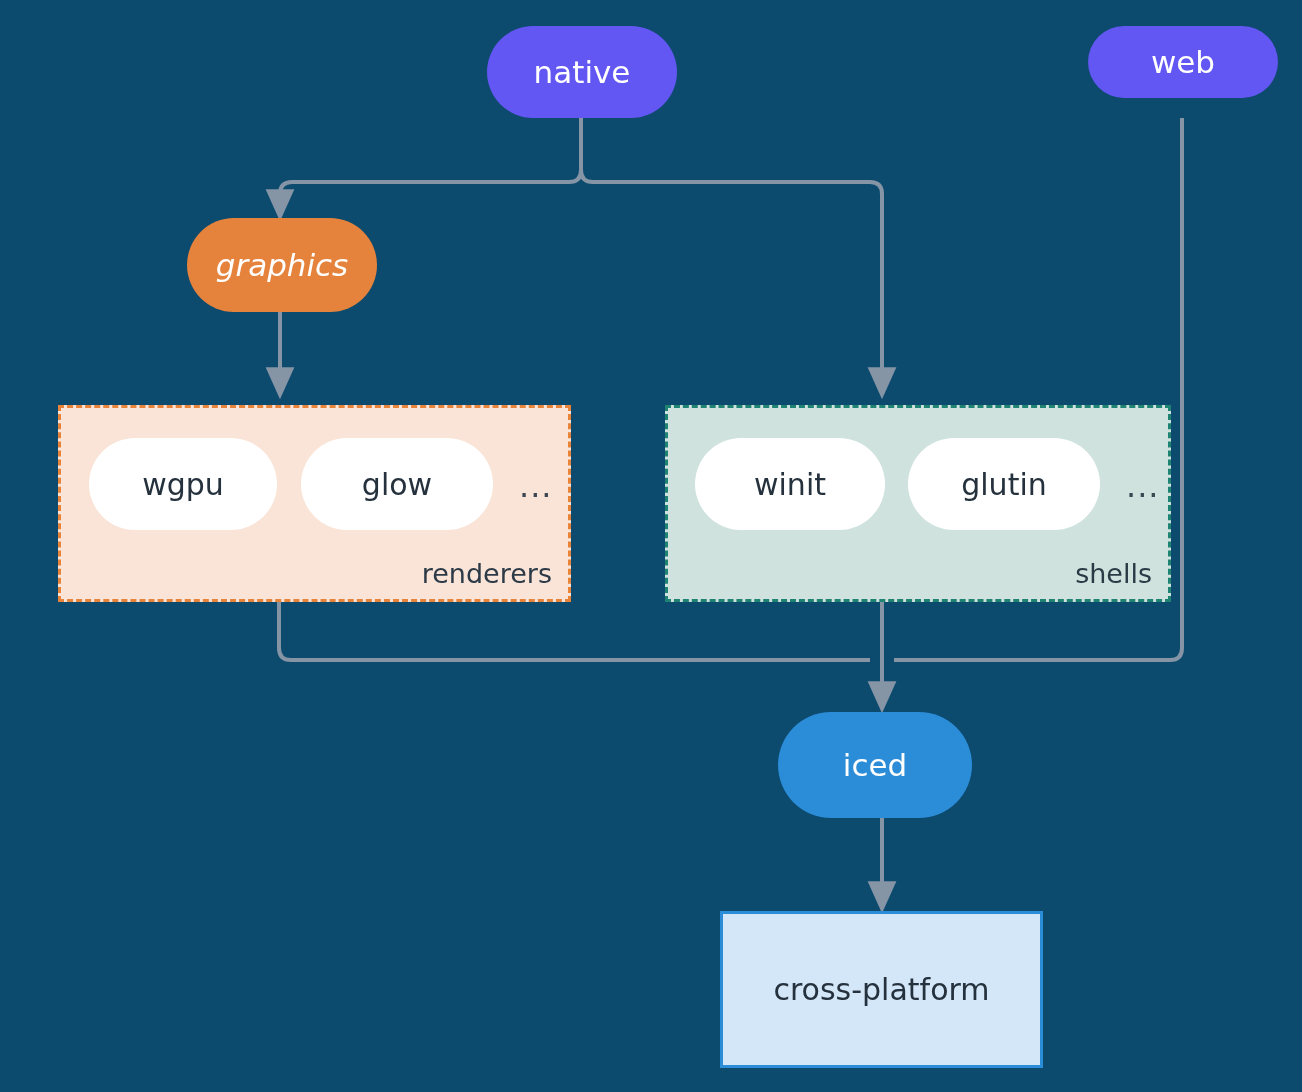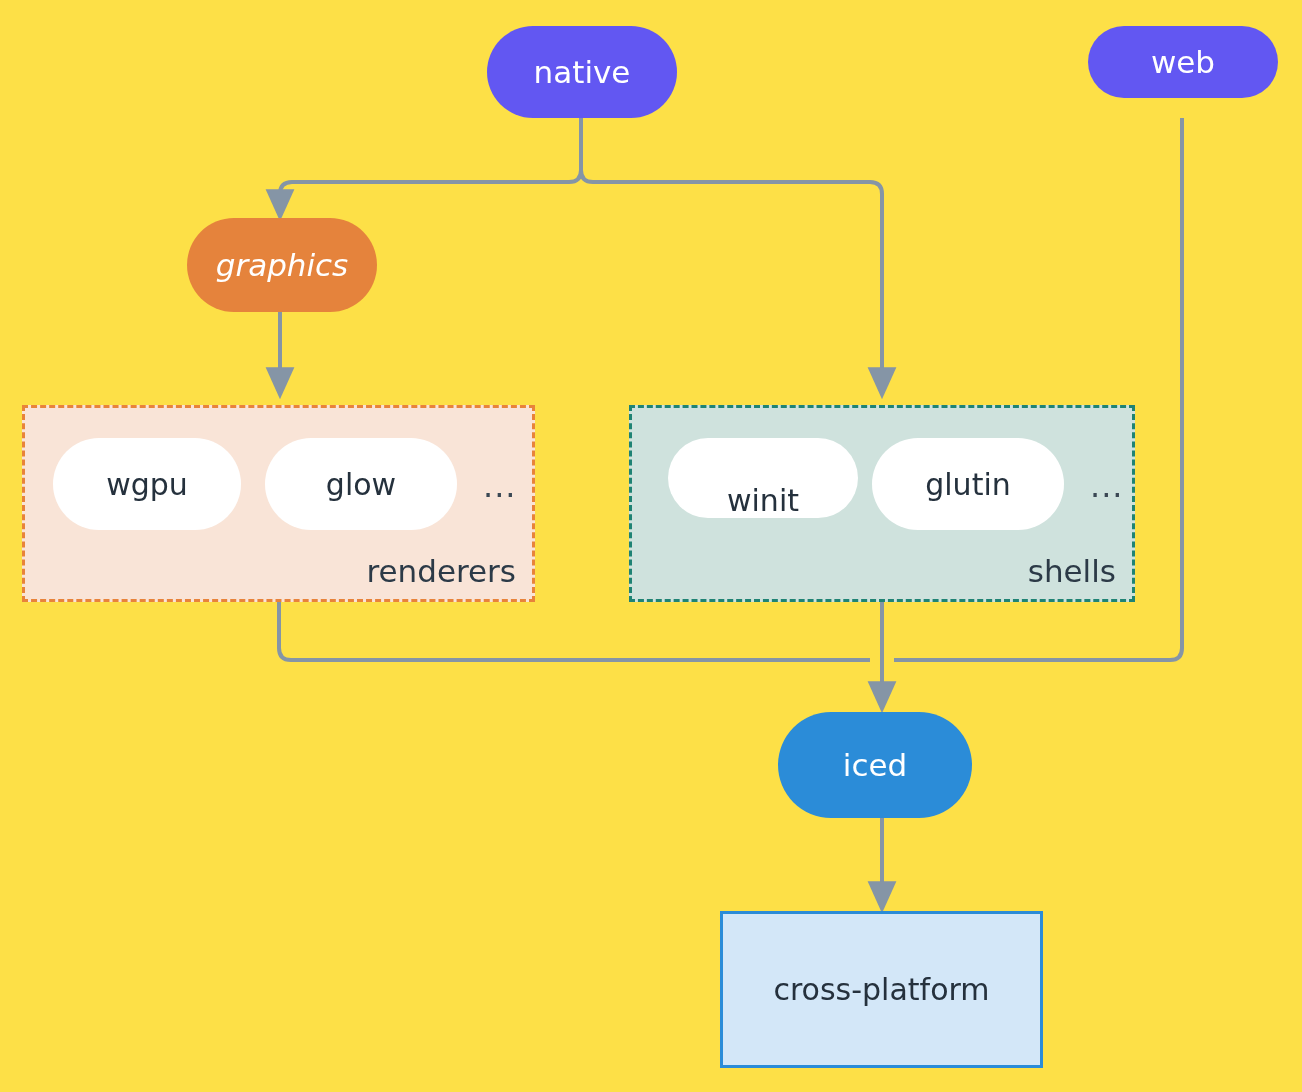--- a/index.html
+++ b/index.html
@@ -8,21 +8,21 @@
     padding: 0;
     background: #000000;
   }
   body {
     font-family: "DejaVu Sans", "Liberation Sans", sans-serif;
   }
   #diagram-root {
     position: relative;
     width: 1302px;
     height: 1092px;
-    background: #fde047;
+    background: #0c4a6e;
     overflow: hidden;
   }
   svg.edges {
     position: absolute;
     left: 0;
     top: 0;
     width: 1302px;
     height: 1092px;
     pointer-events: none;
   }
@@ -58,34 +58,35 @@
   
   .iced {
     background: #2b8cd8;
     color: #ffffff;
     font-size: 31px;
   }
   
   .group {
     position: absolute;
     box-sizing: border-box;
+    margin-left: 36px;
   }
   .group-renderers {
     background: #f9e4d7;
     border: 3px dashed #e8833a;
   }
   .group-shells {
     background: #cfe2dd;
     border: 3px dashed #1f8374;
   }
   .group-caption {
     position: absolute;
     right: 16px;
     bottom: 10px;
-    font-size: 31px;
+    font-size: 27px;
     color: #2c3a47;
   }
   .leaf {
     position: absolute;
     background: #ffffff;
     border-radius: 999px;
     display: flex;
     align-items: center;
     justify-content: center;
     color: #25313d;
@@ -156,21 +157,21 @@
       <span>wgpu</span>
     </div>
     <div class="leaf" style="left:240px; top:30px; width:192px; height:92px;">
       <span>glow</span>
     </div>
     <span class="ellipsis" style="left:458px; top:62px;">...</span>
     <span class="group-caption">renderers</span>
   </div>
 
   <div class="group group-shells" style="left:629px; top:405px; width:506px; height:197px;">
-    <div class="leaf" style="left:36px; top:30px; width:190px; height:80px;align-items:flex-end;">
+    <div class="leaf" style="left:27px; top:30px; width:190px; height:92px;">
       <span>winit</span>
     </div>
     <div class="leaf" style="left:240px; top:30px; width:192px; height:92px;">
       <span>glutin</span>
     </div>
     <span class="ellipsis" style="left:458px; top:62px;">...</span>
     <span class="group-caption">shells</span>
   </div>
 
   <div class="node pill iced" style="left:778px; top:712px; width:194px; height:106px;justify-content:center;">

